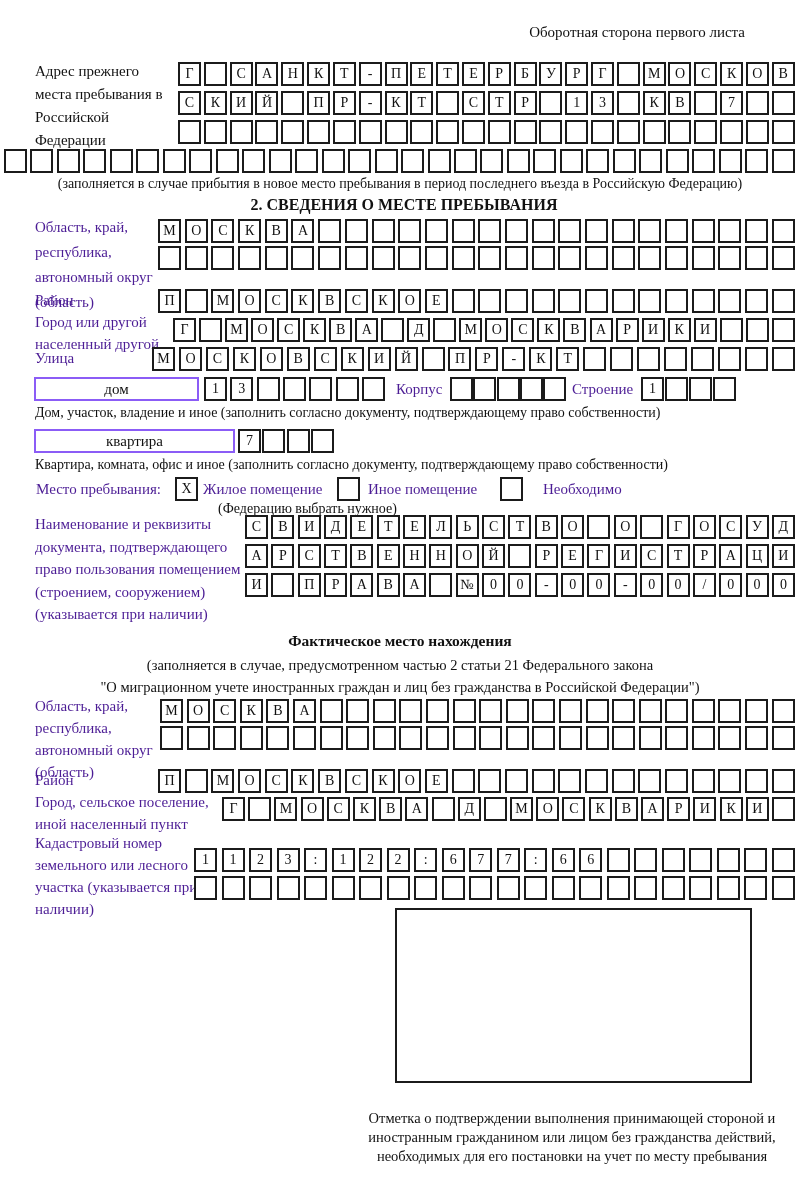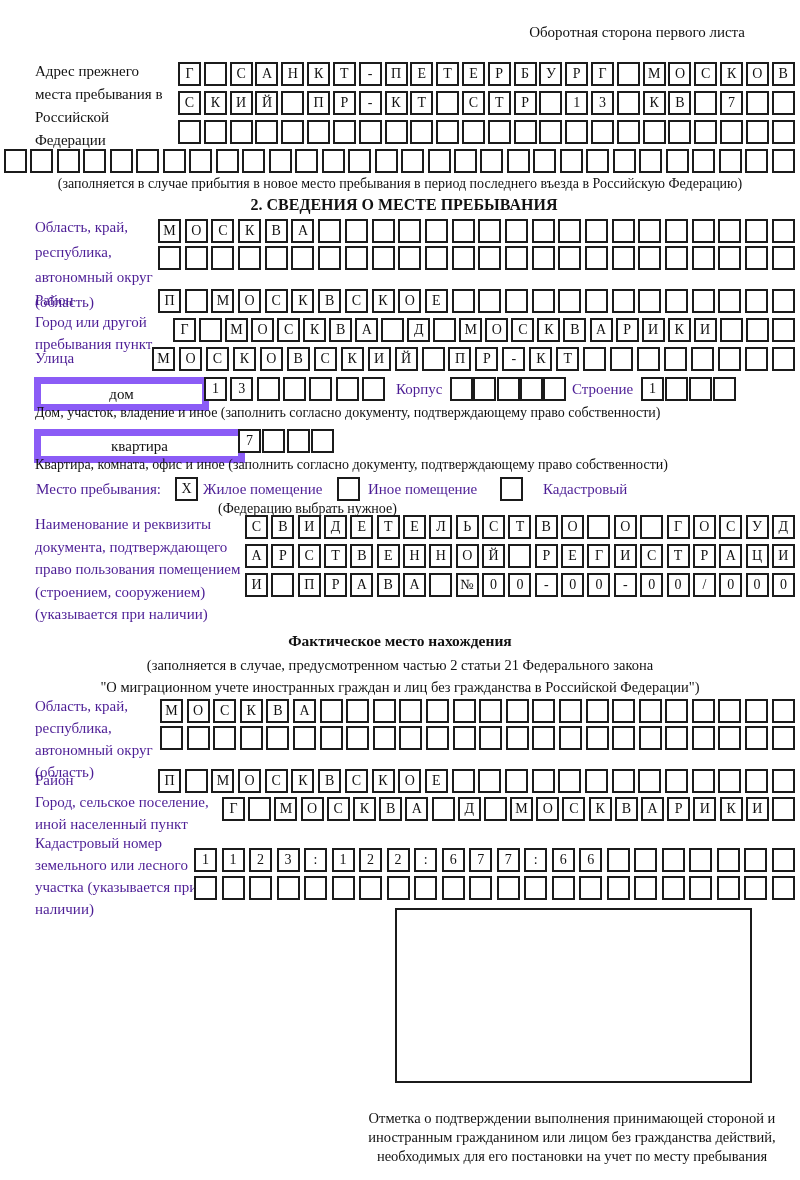--- a/index.html
+++ b/index.html
@@ -13,21 +13,21 @@
   .caption{font-size:14px;text-align:center;white-space:nowrap;}
   .title{font-size:16px;font-weight:bold;text-align:center;width:100%;}
   .subtitle{font-size:14.5px;text-align:center;width:100%;white-space:nowrap;}
   .cells{display:flex;justify-content:space-between;}
   .cell{
     width:19px;height:20px;border:2px solid #1b1b1b;background:#fff;
     font-size:14px;line-height:20px;text-align:center;flex:none;
     font-family:"Liberation Serif","DejaVu Serif",serif;
   }
   .widebox{
-    border:7px solid #8b5cf6;height:20px;background:#fff;
+    border:2px solid #8b5cf6;height:20px;background:#fff;
     font-size:15px;line-height:20px;text-align:center;
   }
   .checkbox{
     width:19px;height:20px;border:2px solid #1b1b1b;background:#fff;
     font-size:14px;line-height:20px;text-align:center;
   }
   .stamp{border:2px solid #1b1b1b;background:#fff;}
   .corner{font-size:15px;}
 </style>
 </head>
@@ -227,21 +227,21 @@
       <div class="cell"></div>
       <div class="cell"></div>
       <div class="cell"></div>
       <div class="cell"></div>
       <div class="cell"></div>
       <div class="cell"></div>
       <div class="cell"></div>
       <div class="cell"></div>
     </div>
 
-  <div class="abs lbl" style="left:35px;top:311px;width:135px;">Город или другой пребывания пункт</div>
+  <div class="abs lbl" style="left:35px;top:311px;width:135px;">Город или другой населенный другой</div>
   <div class="abs cells" style="left:173px;top:318px;width:622px;">
       <div class="cell">Г</div>
       <div class="cell"></div>
       <div class="cell">М</div>
       <div class="cell">О</div>
       <div class="cell">С</div>
       <div class="cell">К</div>
       <div class="cell">В</div>
       <div class="cell">А</div>
       <div class="cell"></div>
@@ -325,21 +325,21 @@
       <div class="cell"></div>
     </div>
   <div class="abs caption" style="left:35px;top:457px;text-align:left;">Квартира, комната, офис и иное (заполнить согласно документу, подтверждающему право собственности)</div>
 
   <div class="abs lbl" style="left:36px;top:478px;">Место пребывания:</div>
   <div class="abs checkbox" style="left:175px;top:477px;">X</div>
   <div class="abs lbl" style="left:203px;top:478px;">Жилое помещение</div>
   <div class="abs checkbox" style="left:337px;top:477px;"></div>
   <div class="abs lbl" style="left:368px;top:478px;">Иное помещение</div>
   <div class="abs checkbox" style="left:500px;top:477px;"></div>
-  <div class="abs lbl" style="left:543px;top:478px;">Кадастровый</div>
+  <div class="abs lbl" style="left:543px;top:478px;">Необходимо</div>
   <div class="abs caption" style="left:180px;top:501px;width:255px;">(Федерацию выбрать нужное)</div>
 
   <div class="abs lbl" style="left:35px;top:513px;width:212px;line-height:22.5px;">Наименование и реквизиты документа, подтверждающего право пользования помещением (строением, сооружением) (указывается при наличии)</div>
   <div class="abs cells" style="left:245px;top:515px;width:550px;">
       <div class="cell">С</div>
       <div class="cell">В</div>
       <div class="cell">И</div>
       <div class="cell">Д</div>
       <div class="cell">Е</div>
       <div class="cell">Т</div>

